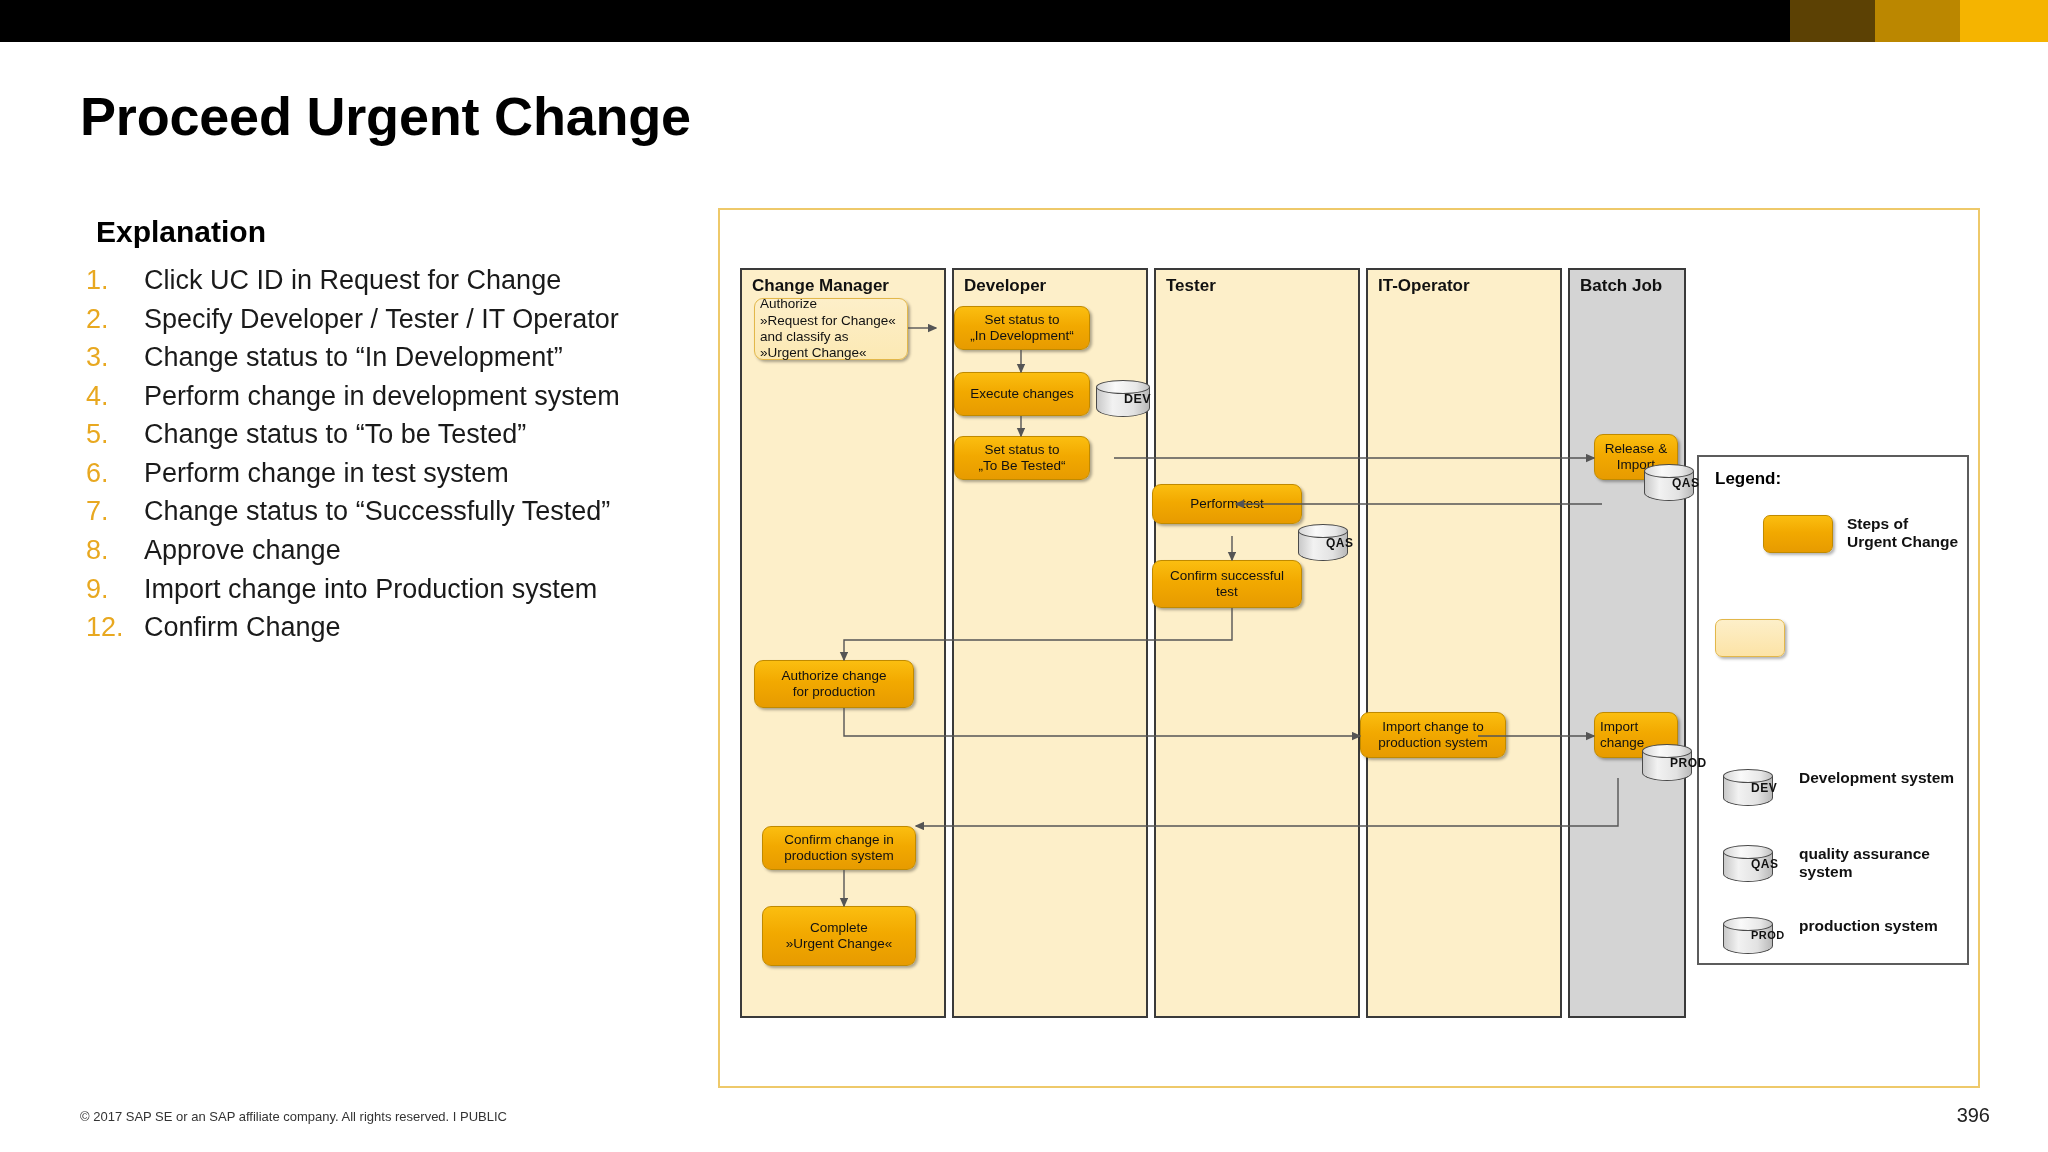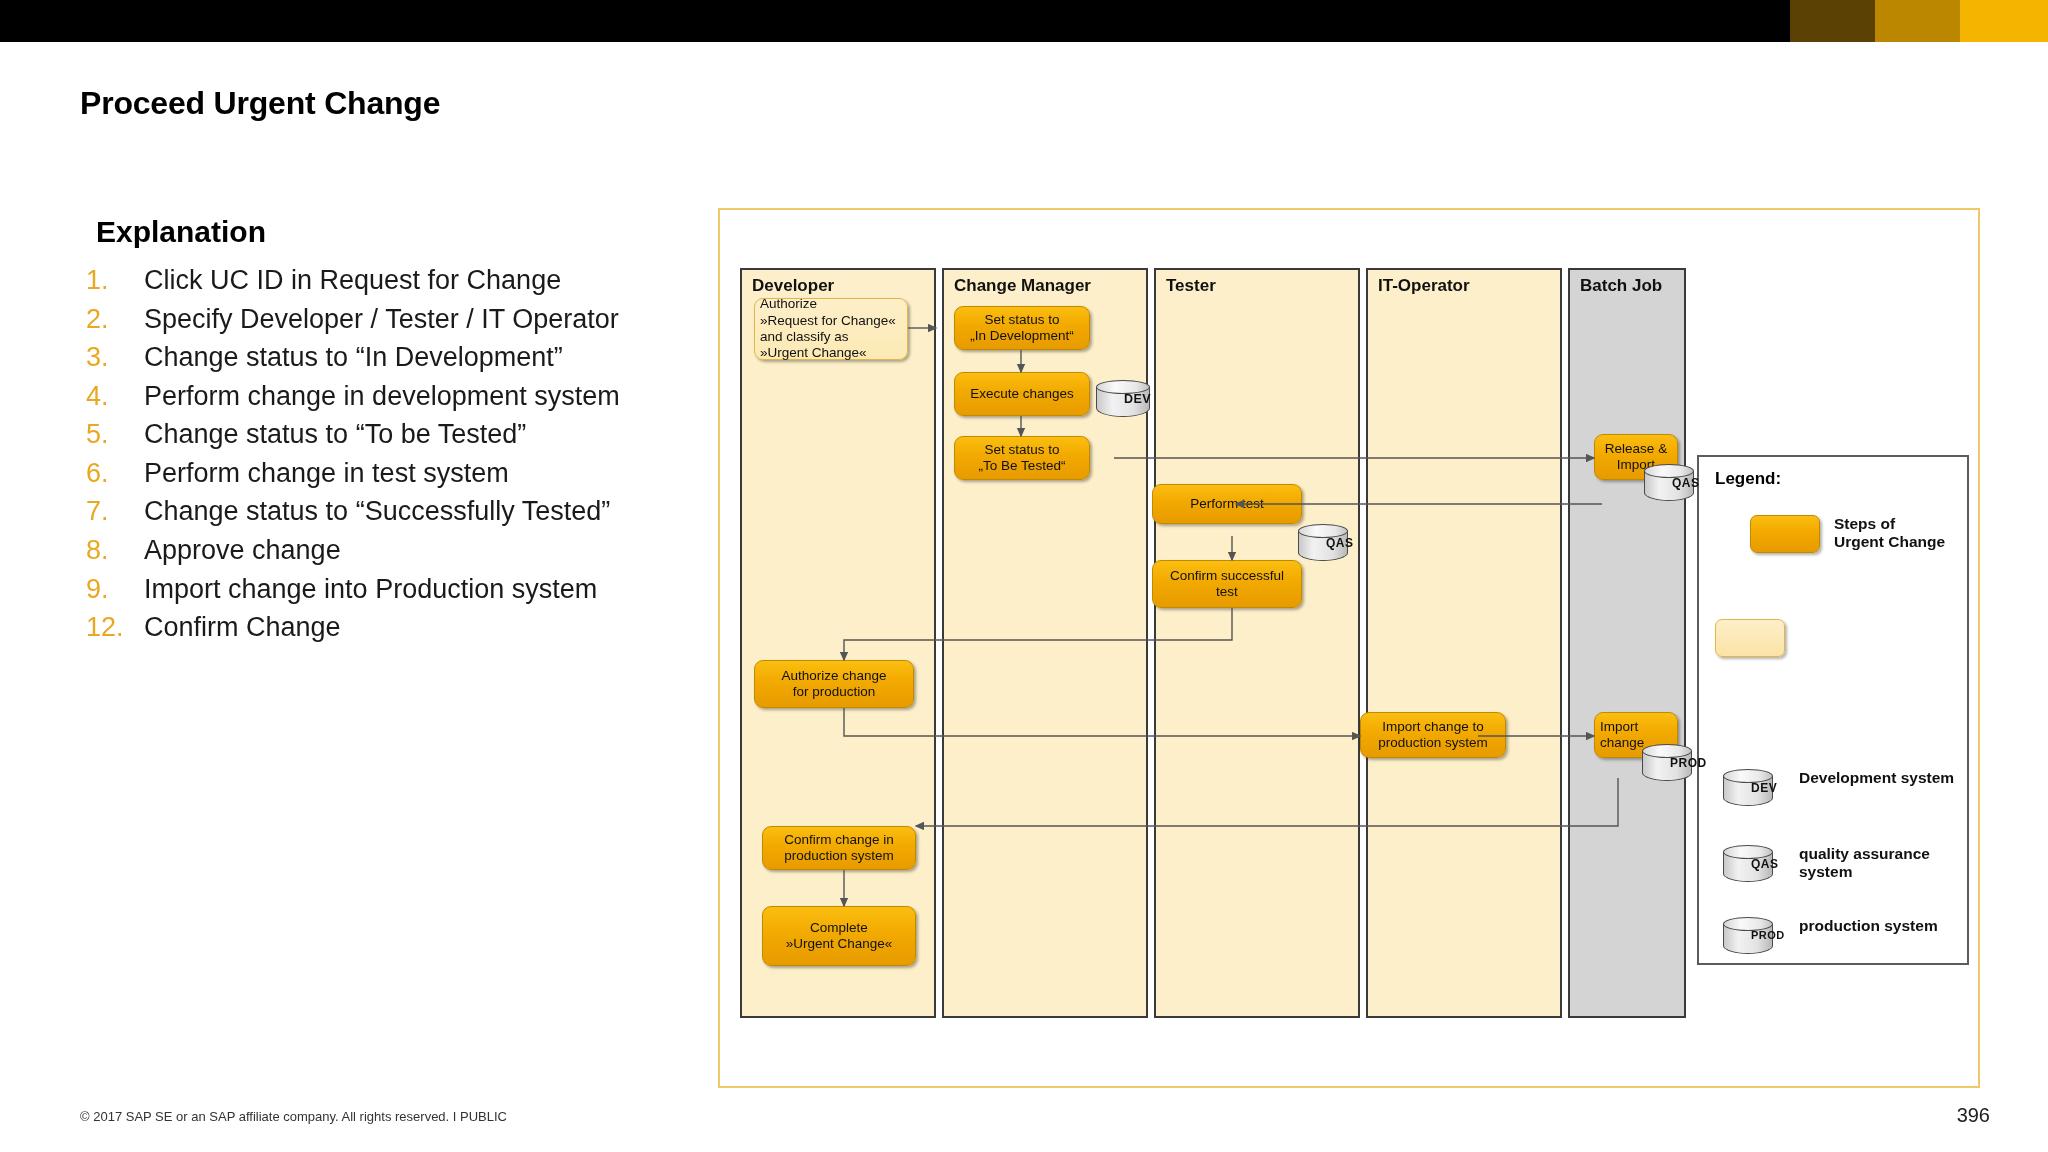--- a/index.html
+++ b/index.html
@@ -15,21 +15,21 @@
   .topbar { position: absolute; top: 0; left: 0; width: 2048px; height: 42px; display: flex; }
   .topbar .seg { height: 100%; }
   .seg-black  { flex: 0 0 1790px; background: #000000; }
   .seg-olive  { flex: 0 0 85px;  background: #5c4104; }
   .seg-amber  { flex: 0 0 85px;  background: #bb8700; }
   .seg-gold   { flex: 1 1 auto;  background: #f5b400; }
 
   
   .page-title {
     position: absolute; left: 80px; top: 85px;
-    font-size: 32px; font-weight: bold; color: #000;
+    font-size: 54px; font-weight: bold; color: #000;
     letter-spacing: -0.2px;
   }
 
   
   .explanation-head {
     position: absolute; left: 96px; top: 215px;
     font-size: 30px; font-weight: bold; color: #000;
   }
   .steps { position: absolute; left: 82px; top: 265px; width: 630px; }
   .step { display: flex; margin-bottom: 7px; }
@@ -214,25 +214,25 @@
   <div class="step">
     <div class="step-num">12.</div>
     <div class="step-txt">Confirm Change</div>
   </div>
 </div>
 
 <div class="diagram-frame"></div>
 
 <div class="swim-area">
 
+  <div class="lane lane-cm">
+    <div class="lane-title">Change Manager</div>
+  </div>
   <div class="lane lane-dev">
     <div class="lane-title">Developer</div>
-  </div>
-  <div class="lane lane-cm">
-    <div class="lane-title">Change Manager</div>
   </div>
   <div class="lane lane-tst">
     <div class="lane-title">Tester</div>
   </div>
   <div class="lane lane-ito">
     <div class="lane-title">IT-Operator</div>
   </div>
   <div class="lane lane-bj gray">
     <div class="lane-title">Batch Job</div>
   </div>
@@ -338,21 +338,21 @@
   <div class="cyl small" style="left:902px; top:476px;">
     <div class="body"></div>
     <div class="top"></div>
     <div class="lbl">PROD</div>
   </div>
 </div>
 
 <div class="legend">
   <div class="legend-title">Legend:</div>
 
-  <div class="leg-row" style="left:3px; top:58px; width:244px;padding-left:48px;">
+  <div class="leg-row" style="left:16px; top:58px; width:244px;padding-left:48px;">
     <div class="leg-swatch"></div>
     <div class="leg-text">Steps of Urgent Change</div>
   </div>
 
   <div class="leg-row" style="left:16px; top:162px; width:244px;">
     <div class="leg-swatch pale"></div>
   </div>
 
   <div class="leg-row" style="left:16px; top:312px; width:244px;">
     <div class="leg-cyl-wrap">

